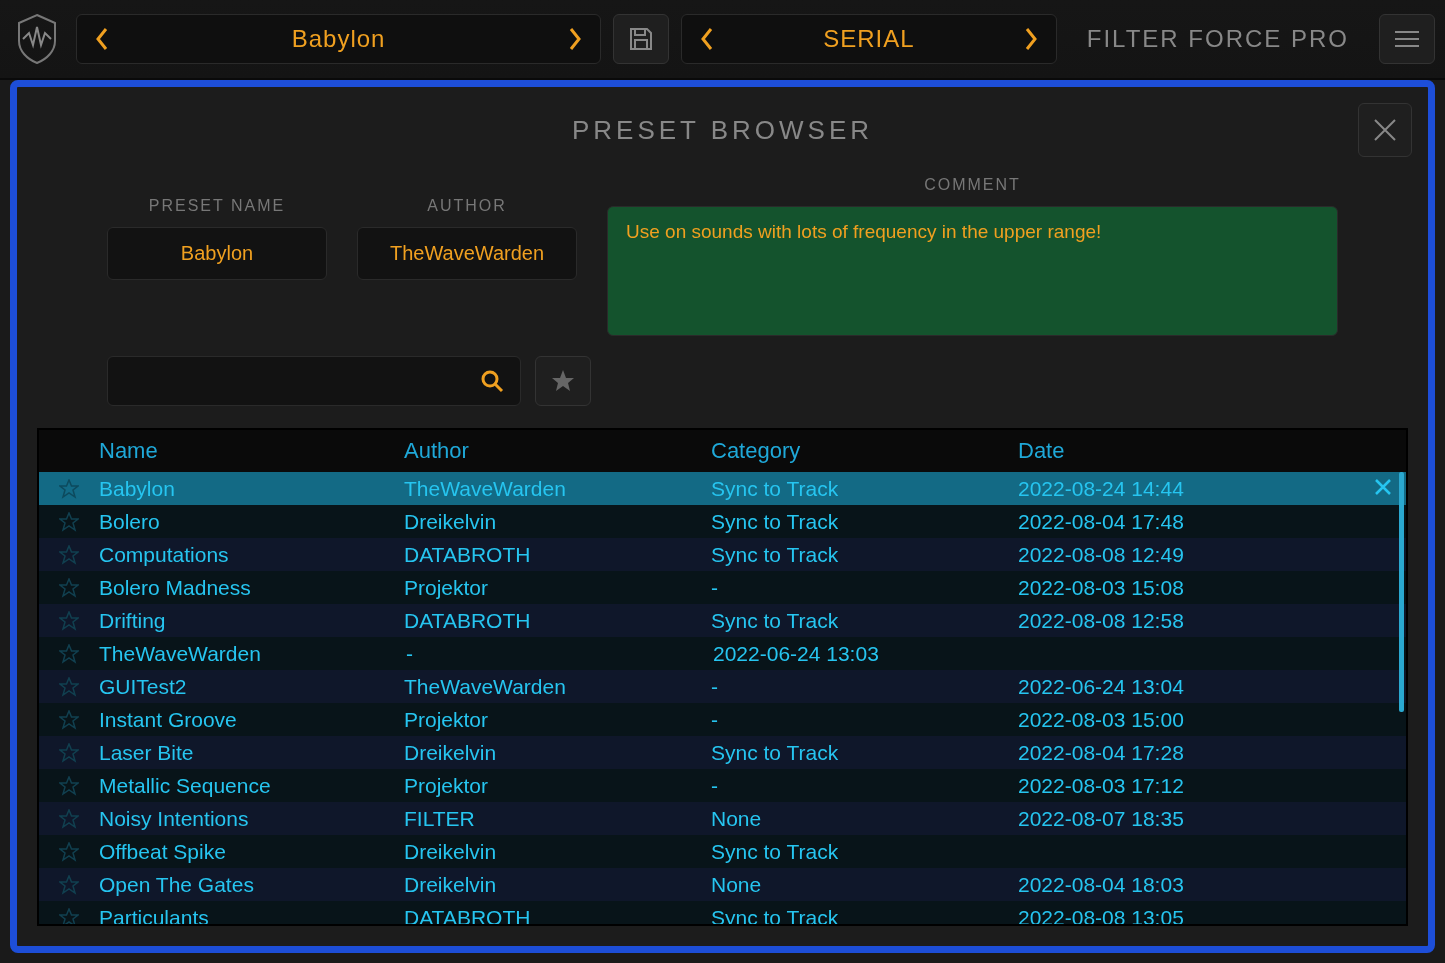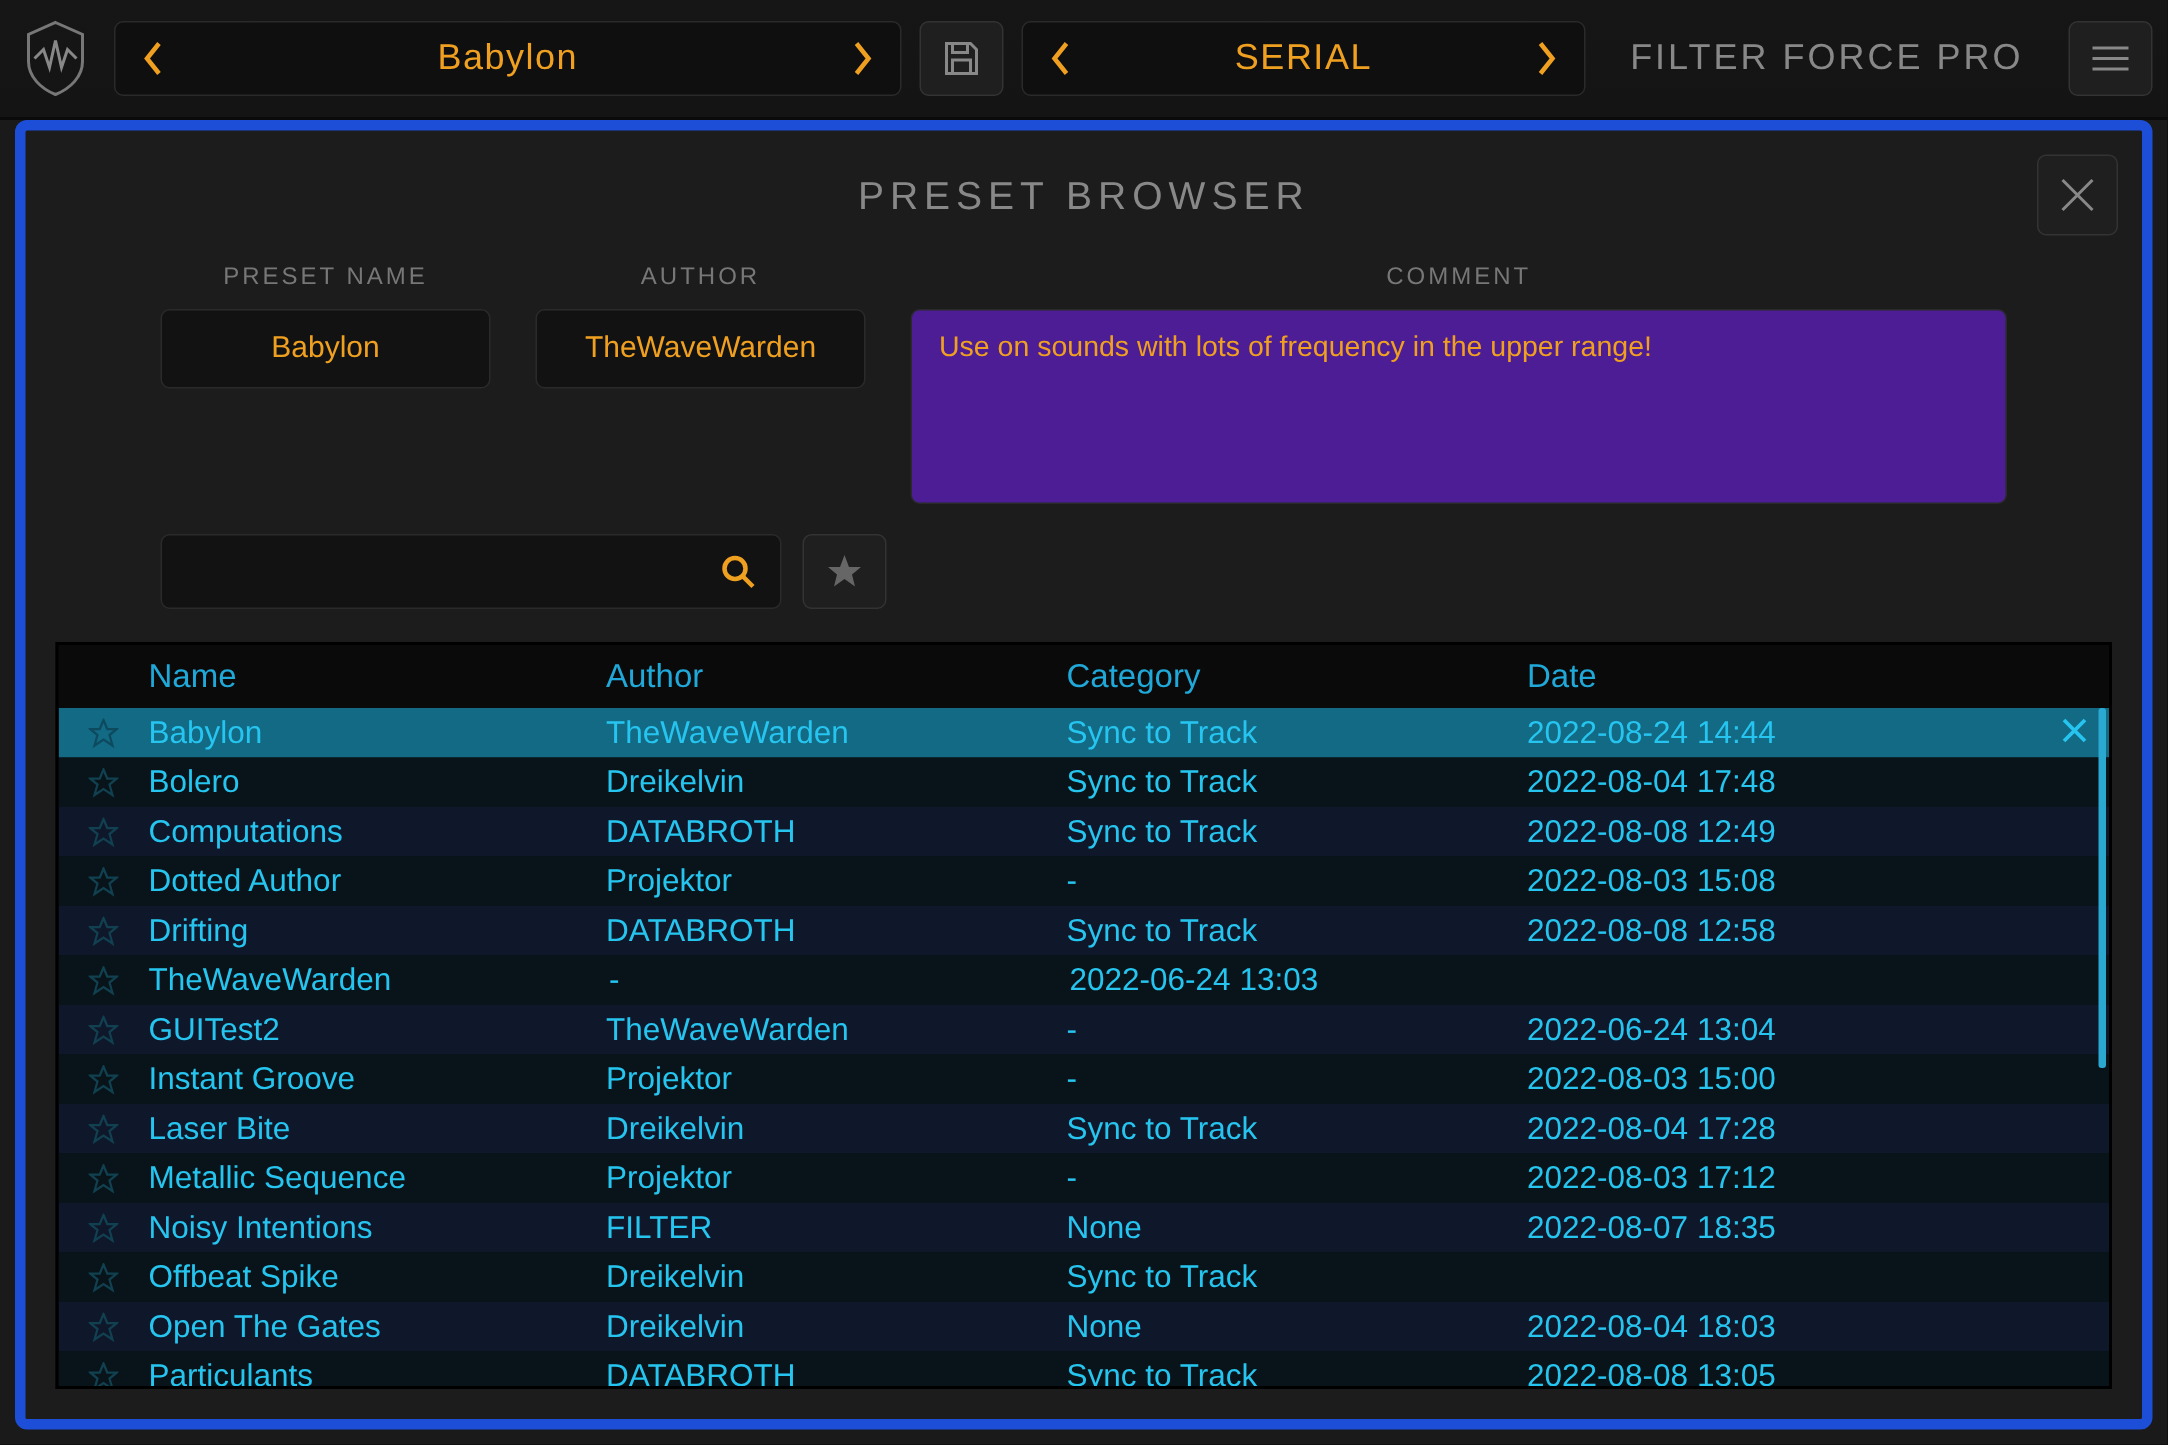--- a/index.html
+++ b/index.html
@@ -124,36 +124,36 @@
   border: 1px solid #333;
   border-radius: 6px;
   display:flex;align-items:center;justify-content:center;
   cursor:pointer;
 }
 .meta-row {
   display: flex;
   padding: 20px 90px 20px 90px;
   gap: 30px;
 }
-.meta-col { display:flex; flex-direction:column; align-items:center; gap:12px; }
+.meta-col { display:flex; flex-direction:column; align-items:center; gap:12px;margin-top:21px; }
 .meta-label { color:#777; font-size:16px; letter-spacing:2px; }
 .meta-box {
   background: #121212;
   border: 1px solid #2a2a2a;
   border-radius: 6px;
   color: #f0a020;
   font-size: 20px;
   padding: 14px 24px;
   min-width: 220px;
   text-align: center;
 }
 .meta-box.author { min-width: 220px; }
 .comment-area { flex:1; display:flex; flex-direction:column; align-items:center; gap:12px; }
 .comment-box {
-  background: #4c1d95;
+  background: #14532d;
   border: 1px solid #2a2a2a;
   border-radius: 6px;
   color: #f0a020;
   font-size: 19px;
   padding: 14px 18px;
   width: 100%;
   height: 130px;
 }
 .search-row {
   display:flex;
@@ -356,21 +356,21 @@
             <div class="col-author">DATABROTH</div>
             <div class="col-category">Sync to Track</div>
             <div class="col-date">2022-08-08 12:49</div>
           </div>
           <div class="row odd">
             <div class="star-cell">
               <svg width="20" height="20">
                 <path d="M10 1 L12.5 7 L19 7 L14 11 L16 18 L10 14 L4 18 L6 11 L1 7 L7.5 7 Z" fill="none" stroke="#114050" stroke-width="1.5"></path>
               </svg>
             </div>
-            <div class="col-name">Dotted Author</div>
+            <div class="col-name">Bolero Madness</div>
             <div class="col-author">Projektor</div>
             <div class="col-category">-</div>
             <div class="col-date">2022-08-03 15:08</div>
           </div>
           <div class="row even">
             <div class="star-cell">
               <svg width="20" height="20">
                 <path d="M10 1 L12.5 7 L19 7 L14 11 L16 18 L10 14 L4 18 L6 11 L1 7 L7.5 7 Z" fill="none" stroke="#114050" stroke-width="1.5"></path>
               </svg>
             </div>

